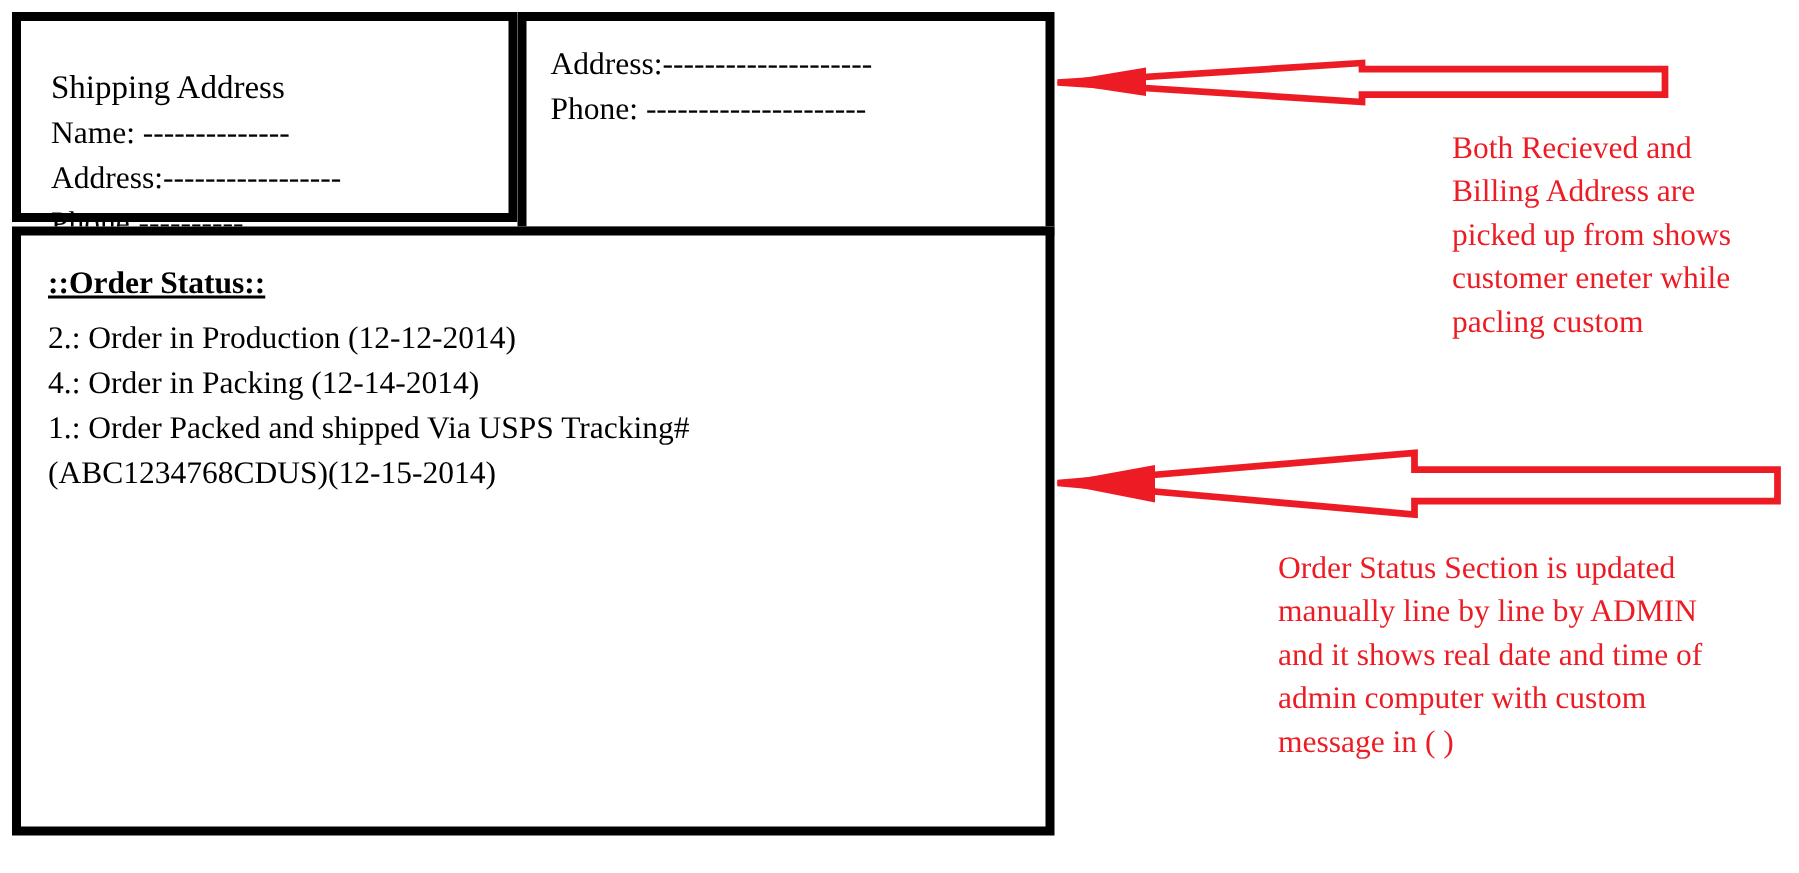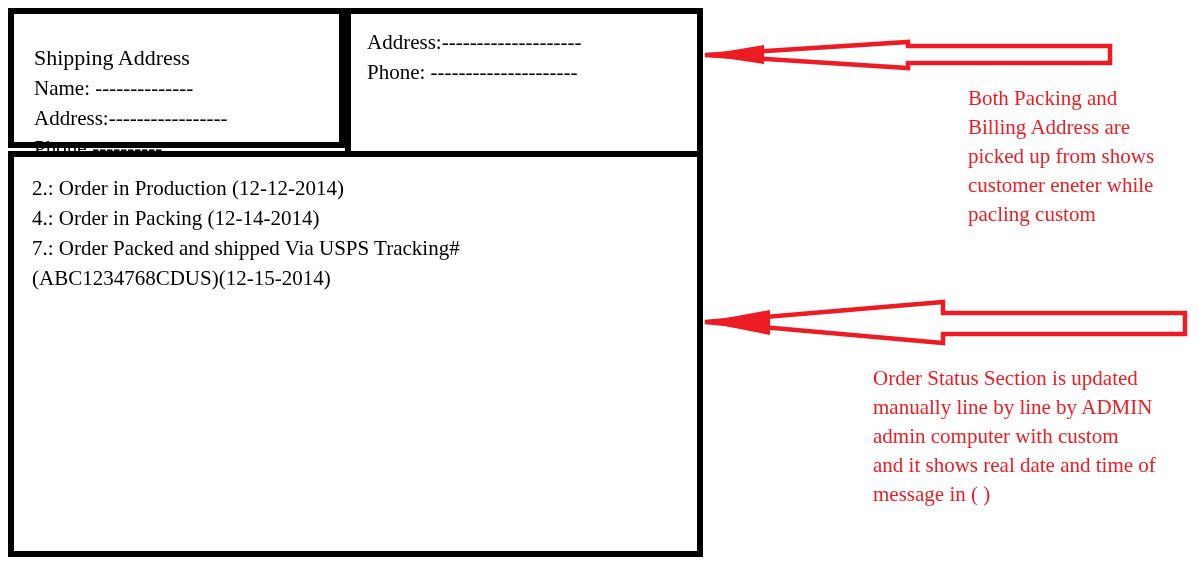--- a/index.html
+++ b/index.html
@@ -40,21 +40,21 @@
     margin-bottom: 7px;
     white-space: pre;
   }
   .note {
     position: absolute;
     font-size: 21px;
     line-height: 29px;
   }
   .note div { white-space: pre; }
   #note-addresses { left: 968px; top: 84px;  }
-  #note-status    { left: 873px; top: 364px; }
+  #note-status    { left: 852px; top: 364px; }
 
   #arrow-layer {
     position: absolute;
     left: 0; top: 0;
     width: 1199px;
     height: 582px;
     pointer-events: none;
   }
 </style>
 </head>
@@ -70,42 +70,43 @@
 </div>
 
 <div class="box" id="billing-box">
   <div class="field-lines">
       <div>Address:--------------------</div>
       <div>Phone: ---------------------</div>
     </div>
 </div>
 
 <div class="box" id="status-box">
+  <div class="status-title">::Order Status::</div>
   <div class="status-items">
       <div>2.: Order in Production (12-12-2014)</div>
       <div>4.: Order in Packing (12-14-2014)</div>
-      <div>7.: Order Packed and shipped Via USPS Tracking#</div>
+      <div>1.: Order Packed and shipped Via USPS Tracking#</div>
       <div>(ABC1234768CDUS)(12-15-2014)</div>
     </div>
 </div>
 
 <svg id="arrow-layer" viewBox="0 0 1199 582" xmlns="http://www.w3.org/2000/svg">
   <polygon points="705,55 908,42 908,46 1110,46 1110,63 908,63 908,68" fill="#ffffff" stroke-width="4.5" stroke-linejoin="miter" stroke-miterlimit="4" stroke="#ed1c24"></polygon>
   <polygon points="704,55 764,45 764,64" fill="#ed1c24"></polygon>
   <polygon points="705,322 943,302 943,313 1185,313 1185,334 943,334 943,343" fill="#ffffff" stroke-width="4.5" stroke-linejoin="miter" stroke-miterlimit="4" stroke="#ed1c24"></polygon>
   <polygon points="704,322 770,310 770,335" fill="#ed1c24"></polygon>
 </svg>
 
 <div class="note" id="note-addresses" style="color: rgb(237, 28, 36);">
-    <div>Both Packing and</div>
+    <div>Both Recieved and</div>
     <div>Billing Address are</div>
     <div>picked up from shows</div>
     <div>customer eneter while</div>
     <div>pacling custom</div>
   </div>
 
 <div class="note" id="note-status" style="color: rgb(237, 28, 36);">
     <div>Order Status Section is updated</div>
     <div>manually line by line by ADMIN</div>
+    <div>and it shows real date and time of</div>
     <div>admin computer with custom</div>
-    <div>and it shows real date and time of</div>
     <div>message in ( )</div>
   </div>
 
 </body></html>

